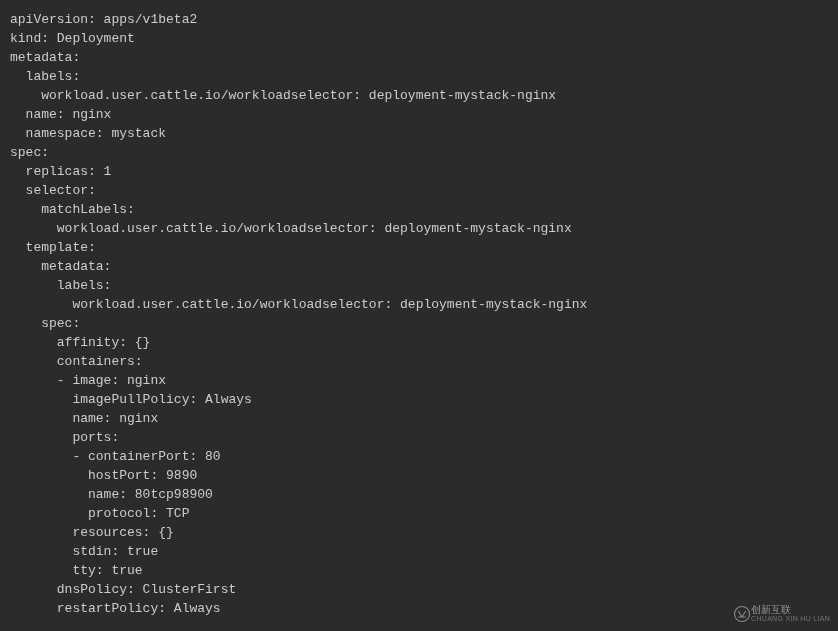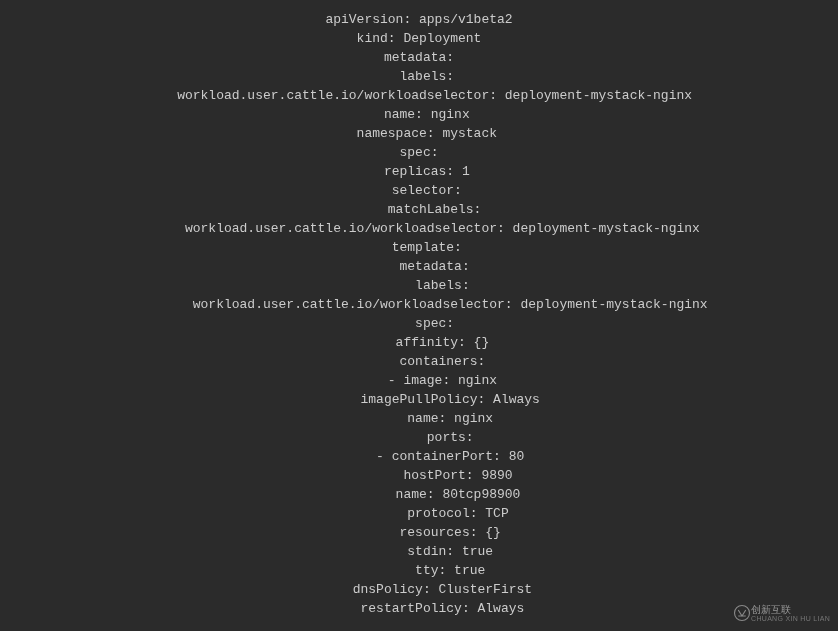--- a/index.html
+++ b/index.html
@@ -15,34 +15,33 @@
       color: #cccccc;
       width: 838px;
       height: 631px;
       padding: 10px;
       position: relative;
       overflow: hidden;
     }
     pre {
       white-space: pre;
       font-family: inherit;
-      text-align: center;
     }
     .code-line {
       display: block;
     }
     .watermark {
       position: absolute;
       bottom: 8px;
       right: 8px;
       font-family: Arial, sans-serif;
       font-size: 11px;
       color: #888;
       display: flex;
-      align-items: flex-start;
+      align-items: flex-end;
       gap: 0;
     }
     .watermark-logo {
       width: 18px;
       height: 18px;
       display: inline-flex;
       align-items: center;
       justify-content: center;
     }
     .watermark-text {

